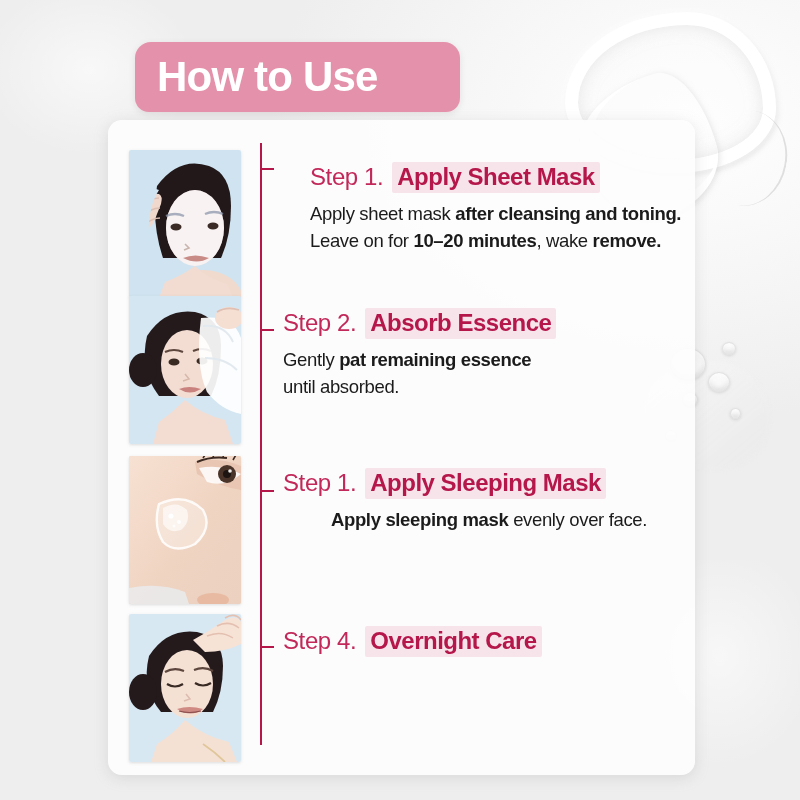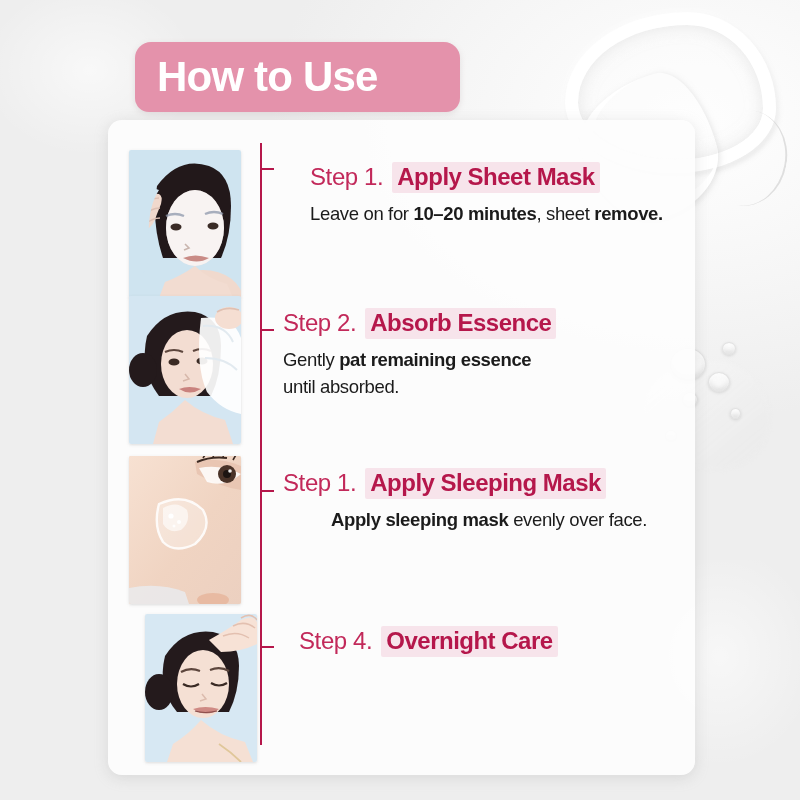--- a/index.html
+++ b/index.html
@@ -177,21 +177,21 @@
   }
   .step-row {
     position: absolute;
     left: 0;
     width: 587px;
     display: flex;
   }
   .step-row.r1 { top: 30px;  height: 155px; gap: 27px; }
   .step-row.r2 { top: 176px; height: 155px; }
   .step-row.r3 { top: 336px; height: 155px; }
-  .step-row.r4 { top: 494px; height: 150px; padding-left: 16px; }
+  .step-row.r4 { top: 494px; height: 150px; }
 
   
   .thumb {
     position: relative;
     width: 112px;
     height: 148px;
     margin-left: 21px;
     flex: none;
     border-radius: 2px;
     overflow: hidden;
@@ -319,21 +319,22 @@
           <path d="M16 74 Q24 68 31 68" stroke="#dcbfb3" stroke-width="1.4" fill="none"></path>
           <path d="M30 40 Q18 58 20 92 Q22 112 14 124 L0 124 L0 30Z" fill="#cfe4f0"></path>
         </svg>
       </div>
       <div class="step-text">
         <div class="heading-line">
           <span class="step-label" style="color: rgb(194, 41, 90);">Step 1.</span>
           <span class="step-title" style="color: rgb(181, 23, 75); background: rgb(247, 228, 235);">Apply Sheet Mask</span>
         </div>
         <div class="step-body" style="color: rgb(27, 27, 27);">
-            <div><span>Leave on for </span><b>10–20 minutes</b><span>, sheet </span><b>remove.</b></div>
+            <div><span>Apply sheet mask </span><b>after cleansing and toning.</b></div>
+            <div><span>Leave on for </span><b>10–20 minutes</b><span>, wake </span><b>remove.</b></div>
           </div>
       </div>
     </div>
 
     <div class="step-row r2">
       <div class="thumb">
         <svg viewBox="0 0 112 148" preserveAspectRatio="xMidYMid slice" aria-hidden="true">
           <rect width="112" height="148" fill="#d4e6f2"></rect>
           <path d="M18 40 Q36 12 66 16 Q92 22 92 50 Q92 80 82 100 L30 100 Q10 74 18 40Z" fill="#241a1c"></path>
           <ellipse cx="14" cy="74" rx="14" ry="17" fill="#241a1c"></ellipse>

